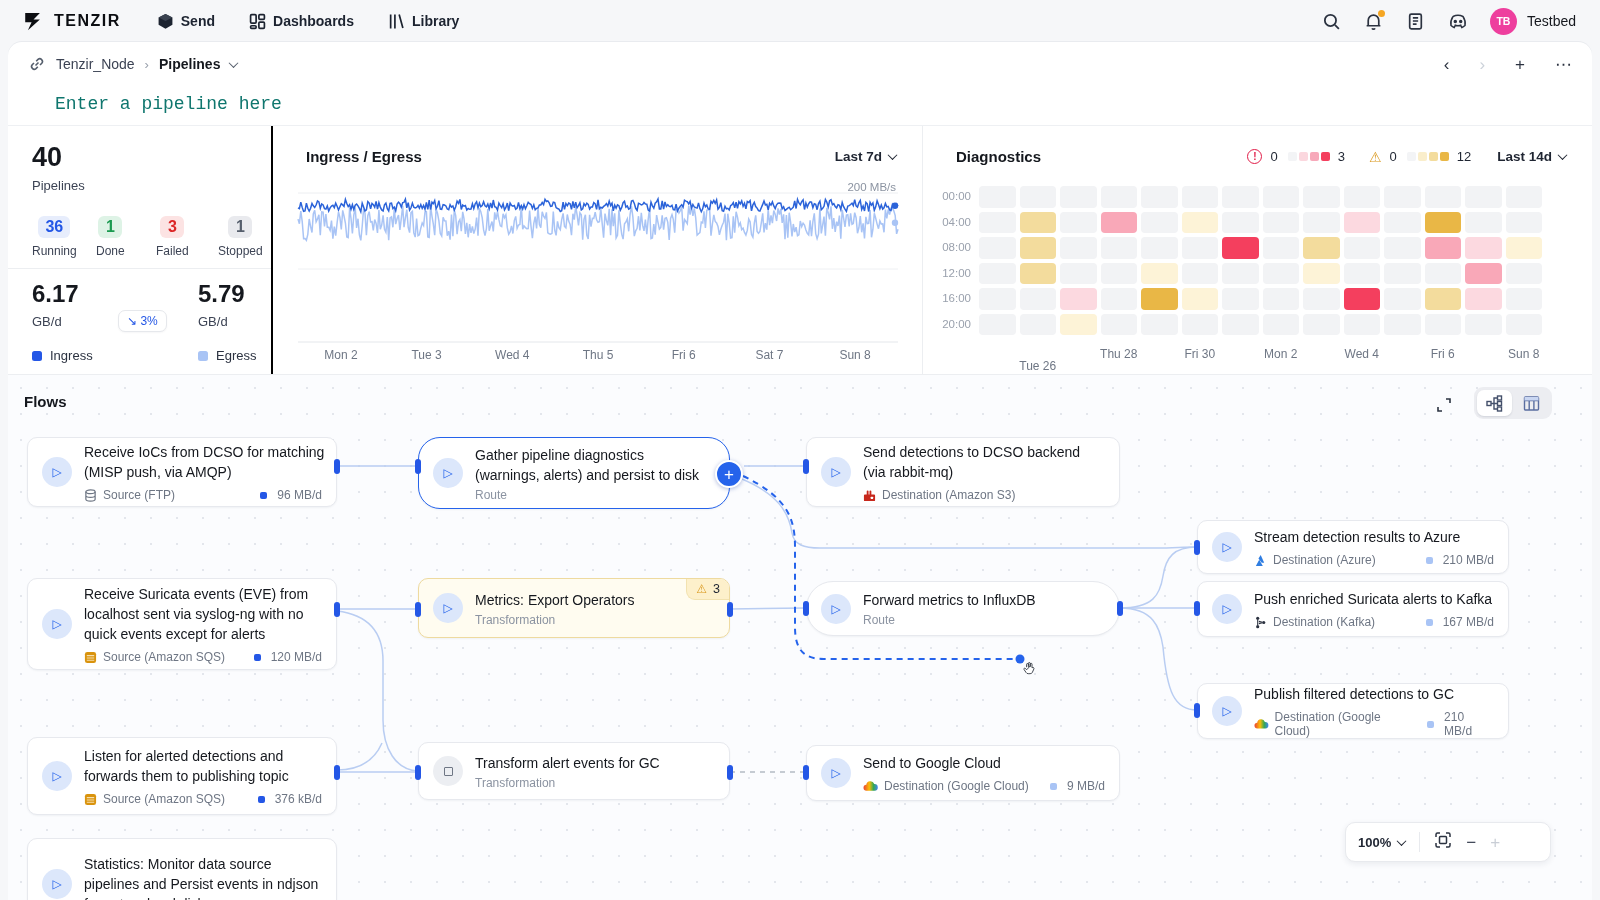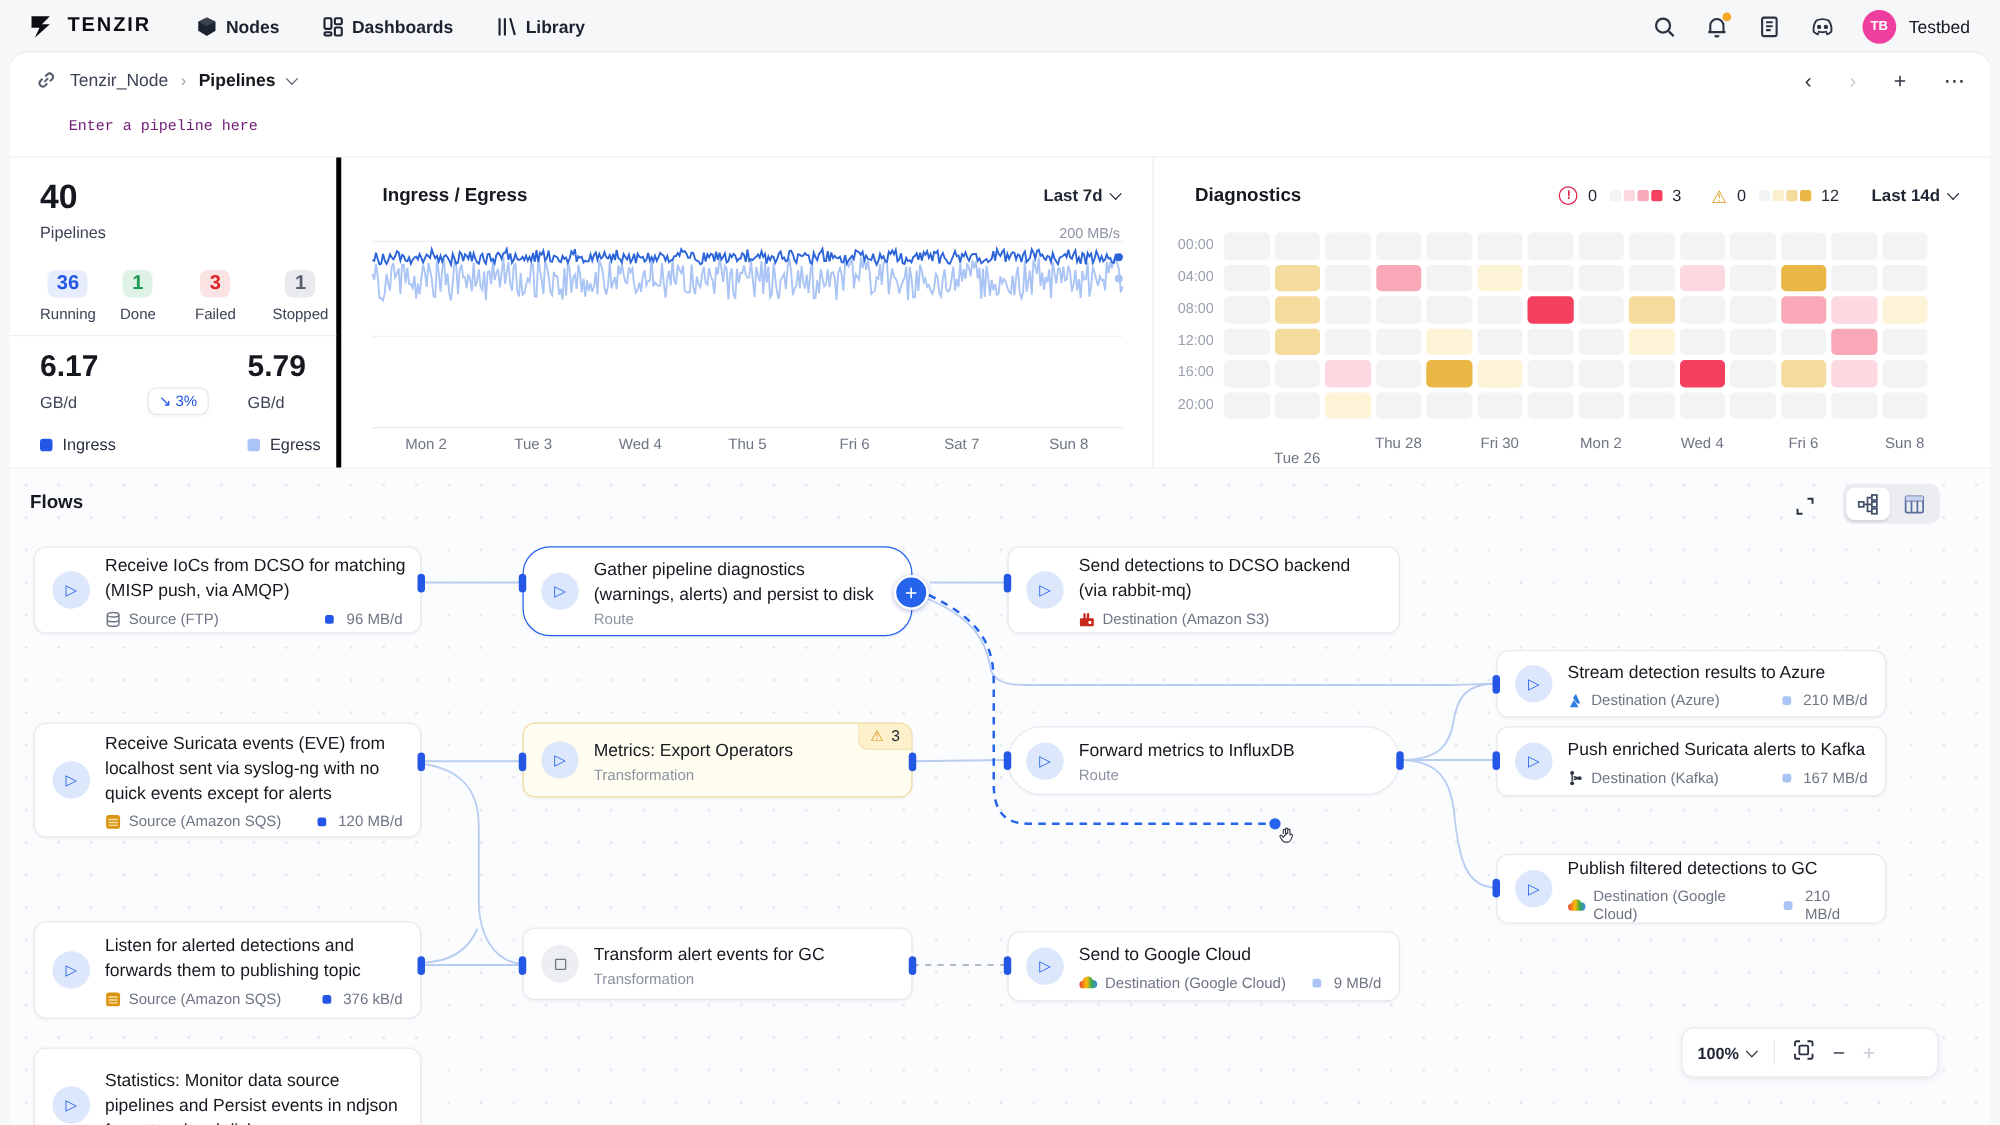--- a/index.html
+++ b/index.html
@@ -31,25 +31,25 @@
   .crumb-sep { color:#9aa1ad; font-size:13px; }
   .crumb-page { font-weight:700; color:#15181e; }
   .chev { display:inline-block; width:7px; height:7px; border-right:1.6px solid currentColor;
     border-bottom:1.6px solid currentColor; transform:rotate(45deg) translate(-1px,-1px); }
   .crumb-actions { margin-left:auto; display:flex; align-items:center; gap:30px; color:#2b3240; }
   .ca { font-size:17px; cursor:pointer; line-height:1; }
   .ca.disabled { color:#ccd2da; }
 
   
   .editor-ph { position:absolute; top:52px; left:47px; font-family:"Liberation Mono","DejaVu Sans Mono",monospace;
-    font-size:12px; color:#701a75; }
+    font-size:18px; color:#0f766e; }
 
   
   .strip { position:absolute; top:83px; left:0; width:100%; height:250px; border-top:1px solid #eef0f3; border-bottom:1px solid #eceef1; }
-  .stats { position:absolute; left:0; top:0; width:265px; height:100%; border-right:4px solid #000000; }
+  .stats { position:absolute; left:0; top:0; width:265px; height:100%; border-right:2px solid #000000; }
   .big-num { position:absolute; left:24px; top:16px; font-size:27px; font-weight:700; color:#15181e; }
   .big-lab { position:absolute; left:24px; top:52px; font-size:13px; color:#3c4354; }
   .status-col { position:absolute; top:90px; text-align:center; }
   .badge { display:inline-block; min-width:24px; padding:2px 7px; border-radius:6px; font-size:16px; font-weight:700; }
   .status-lab { margin-top:6px; font-size:12px; color:#3c4354; }
   .stats-div { position:absolute; left:0; top:142px; width:100%; border-top:1px solid #eceef1; }
   .thr-num { position:absolute; font-size:24px; font-weight:700; color:#15181e; top:154px; }
   .thr-unit { position:absolute; font-size:13px; color:#3c4354; top:188px; }
   .delta-badge { position:absolute; left:110px; top:184px; border:1px solid #e6e8ec; background:#fff; border-radius:7px;
     padding:3px 8px; font-size:12px; color:#2457e6; box-shadow:0 1px 2px rgba(20,30,60,.04); }
@@ -120,21 +120,21 @@
     <svg width="22" height="20" viewBox="0 0 18 16">
       <path d="M1,1.5 h12 l-5.2,5.2 h5.2 L3.2,15.5 l3-6.5 H1 z" fill="#0c0e12"></path>
     </svg>
     <span class="nav-logo-text">TENZIR</span>
   </div>
   <div class="nav-item">
     <svg width="17" height="17" viewBox="0 0 16 16">
       <path d="M8,1 L14.5,4.2 V11 L8,14.8 L1.5,11 V4.2 Z" fill="#1c2330"></path>
       <path d="M8,1 L14.5,4.2 L8,7.5 L1.5,4.2 Z" fill="#3a4250"></path>
     </svg>
-    <span>Nodes</span>
+    <span>Send</span>
   </div>
   <div class="nav-item">
     <svg width="17" height="17" viewBox="0 0 16 16" fill="none" stroke="#1c2330" stroke-width="1.6">
       <rect x="1.5" y="1.5" width="5.2" height="8" rx="1"></rect>
         <rect x="9.3" y="1.5" width="5.2" height="4.5" rx="1"></rect>
       <rect x="9.3" y="8.5" width="5.2" height="6" rx="1"></rect>
         <rect x="1.5" y="12" width="5.2" height="2.5" rx="1"></rect>
     </svg>
     <span>Dashboards</span>
   </div>

